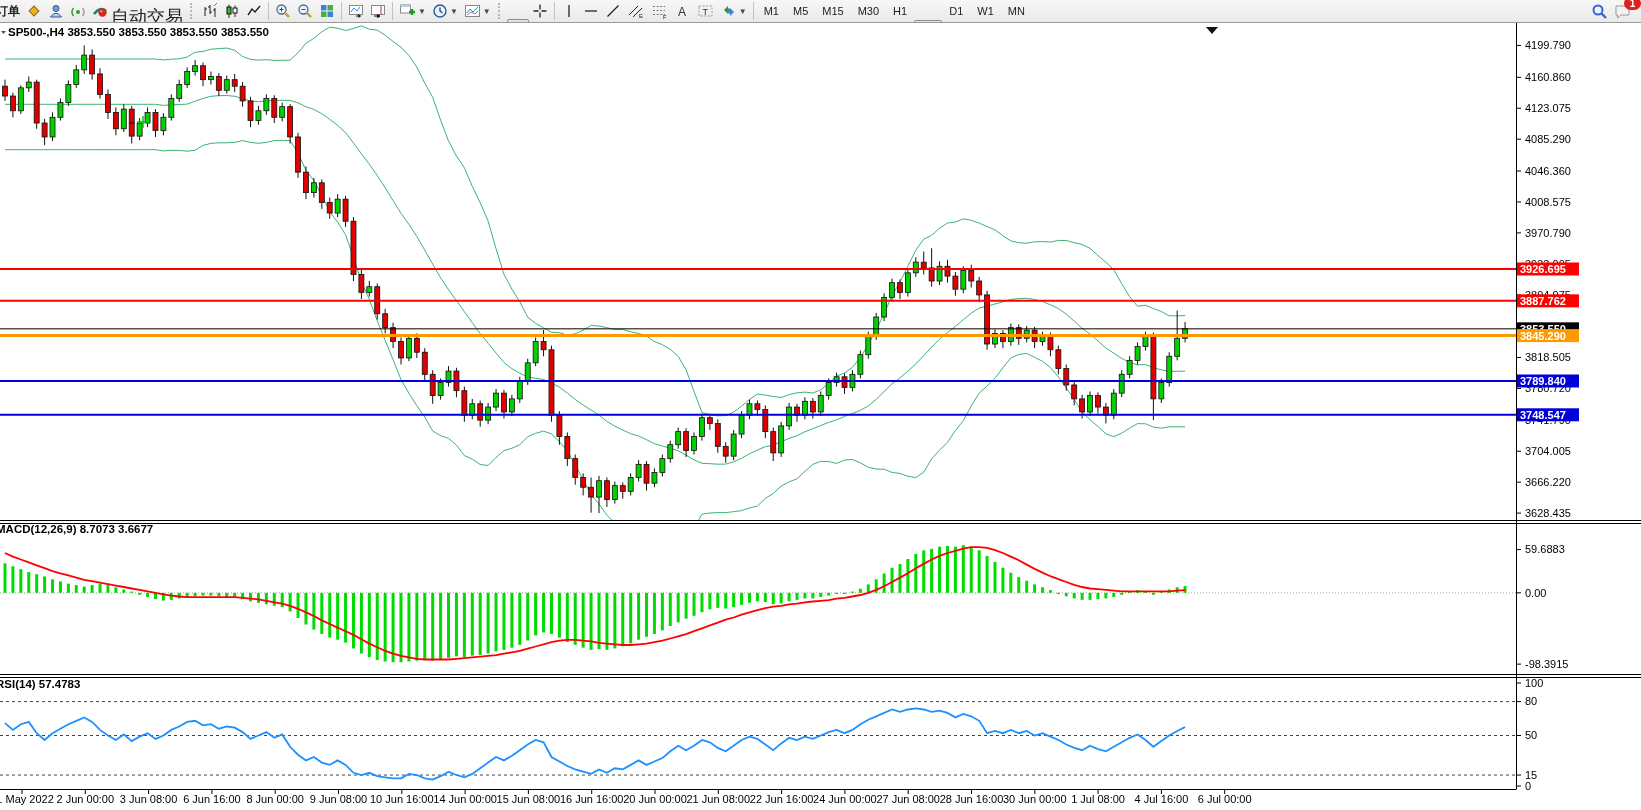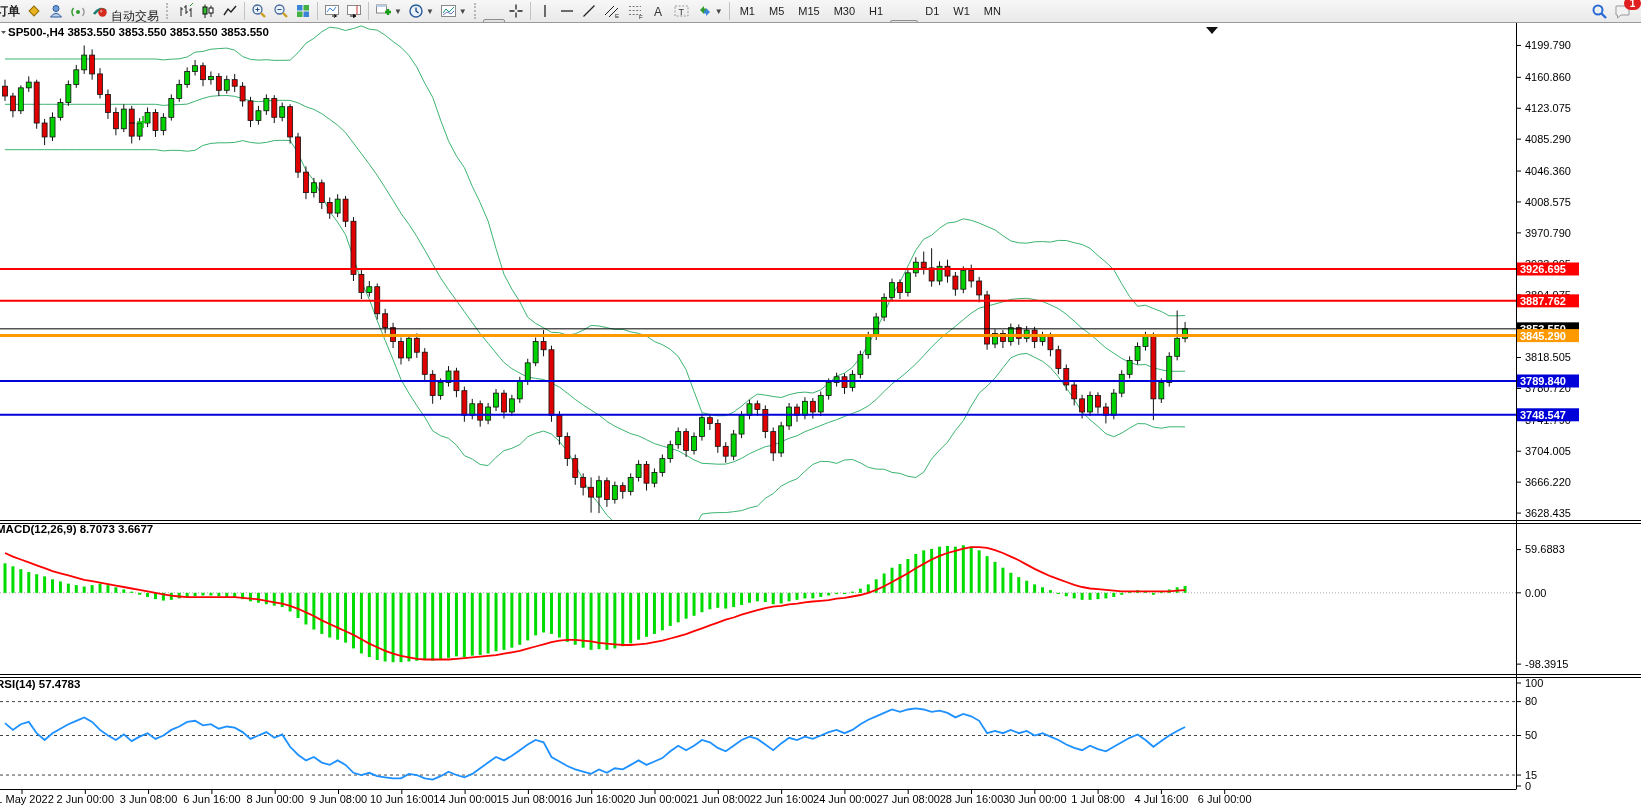--- a/index.html
+++ b/index.html
@@ -10,21 +10,21 @@
     display:flex;align-items:center;white-space:nowrap;overflow:hidden;position:relative;z-index:5;}
   .tbtn{height:20px;min-width:22px;border:1px solid transparent;background:transparent;display:flex;
     align-items:center;justify-content:center;padding:0 2px;margin:0;font:12px "Liberation Sans",sans-serif;
     color:#222;cursor:default;}
   .tbtn.active{background:#e2e2e2;border:1px solid #8f8f8f;border-radius:2px;margin-top:36px;}
   .tbtn .caret{font-size:8px;color:#444;margin-left:2px;}
   .grip{width:4px;height:16px;border-left:2px dotted #b8b8b8;margin:0 3px 0 4px;}
   .sep{width:1px;height:18px;background:#c2c2c2;margin:0 3px;}
   .tf{font:11px "Liberation Sans",sans-serif;padding:0 6px;height:18px;}
   .orders{margin-left:-7px;font-weight:bold;}
-  .autotrade span.lbl{margin-left:3px;font-size:12px;margin-top:11px;}
+  .autotrade span.lbl{margin-left:3px;font-size:18px;margin-top:11px;}
   .right-icons{margin-left:auto;display:flex;align-items:center;padding-right:6px;}
   .chatwrap{position:relative;}
   .badge{position:absolute;top:-4px;right:-6px;background:#e02020;color:#fff;border-radius:8px;
     min-width:13px;height:13px;font:bold 10px "Liberation Sans",sans-serif;display:flex;
     align-items:center;justify-content:center;padding:0 2px;}
   svg.chart{display:block;}
   text{font-family:"Liberation Sans",sans-serif;}
 </style>
 </head>
 <body>

